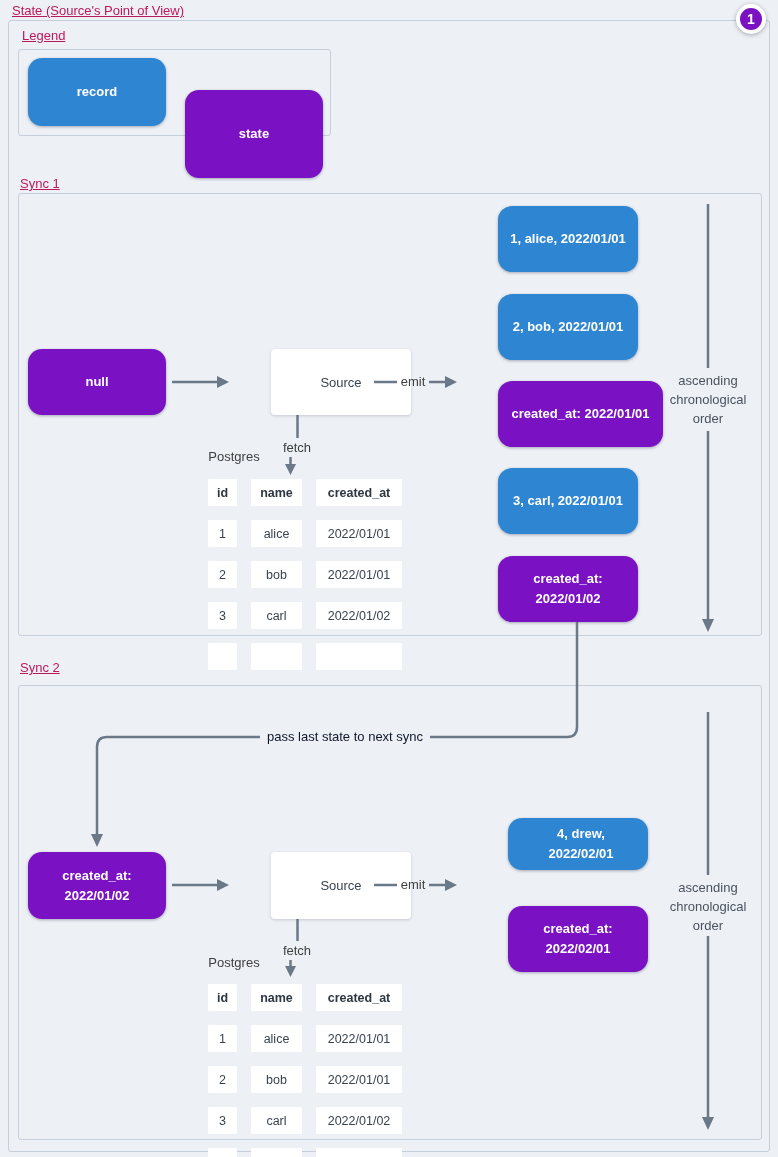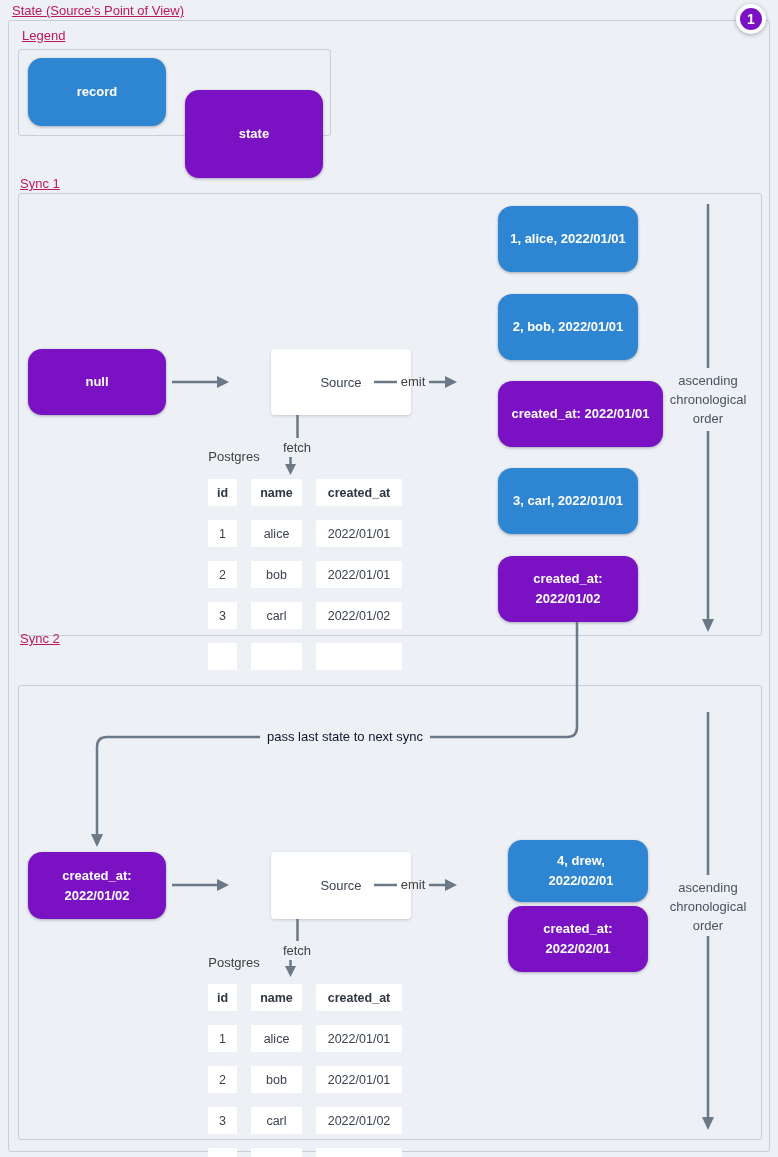--- a/index.html
+++ b/index.html
@@ -119,21 +119,21 @@
   <div class="node record" style="left:498px;top:206px;width:140px;height:66px;">1, alice, 2022/01/01</div>
   <div class="node record" style="left:498px;top:294px;width:140px;height:66px;">2, bob, 2022/01/01</div>
   <div class="node state" style="left:498px;top:381px;width:165px;height:66px;">created_at: 2022/01/01</div>
   <div class="node record" style="left:498px;top:468px;width:140px;height:66px;">3, carl, 2022/01/01</div>
   <div class="node state" style="left:498px;top:556px;width:140px;height:66px;">created_at: 2022/01/02</div>
 
   <div class="order-label" style="left:656px;top:371px;width:104px;">ascending chronological order</div>
 
   <div class="pass-label lbl-z" style="left:260px;top:729px;">pass last state to next sync</div>
 
-  <div class="group-label" style="left:20px;top:631px;">Sync 2</div>
+  <div class="group-label" style="left:20px;top:660px;">Sync 2</div>
   <div class="group" style="left:18px;top:685px;width:744px;height:455px;"></div>
 
   <div class="node state" style="left:28px;top:852px;width:138px;height:67px;">created_at: 2022/01/02</div>
   <div class="source" style="left:228px;top:852px;width:140px;height:67px;">Source</div>
 
   <div class="flow-label lbl-z" style="left:397px;top:877px;width:32px;">emit</div>
   <div class="flow-label lbl-z" style="left:272px;top:943px;width:50px;">fetch</div>
   <div class="flow-label" style="left:208px;top:955px;width:52px;">Postgres</div>
 
   <div class="pg-table" style="left:208px;top:984px;">
@@ -147,21 +147,21 @@
     <div class="cell">bob</div>
     <div class="cell">2022/01/01</div>
     <div class="cell">3</div>
     <div class="cell">carl</div>
     <div class="cell">2022/01/02</div>
     <div class="cell">4</div>
     <div class="cell">drew</div>
     <div class="cell">2022/02/01</div>
   </div>
 
-  <div class="node record" style="left:508px;top:840px;width:140px;height:62px;padding-left:16px;">4, drew, 2022/02/01</div>
+  <div class="node record" style="left:508px;top:818px;width:140px;height:52px;padding-left:16px;">4, drew, 2022/02/01</div>
   <div class="node state" style="left:508px;top:906px;width:140px;height:66px;">created_at: 2022/02/01</div>
 
   <div class="order-label" style="left:656px;top:878px;width:104px;">ascending chronological order</div>
 
   <svg class="overlay" width="778" height="1157" viewBox="0 0 778 1157">
 
     <line class="ln" x1="172" y1="382" x2="217" y2="382"></line>
     <path class="hd" d="M217,376 L217,388 L229,382 Z"></path>
 
     <line class="ln" x1="374" y1="382" x2="397" y2="382"></line>

